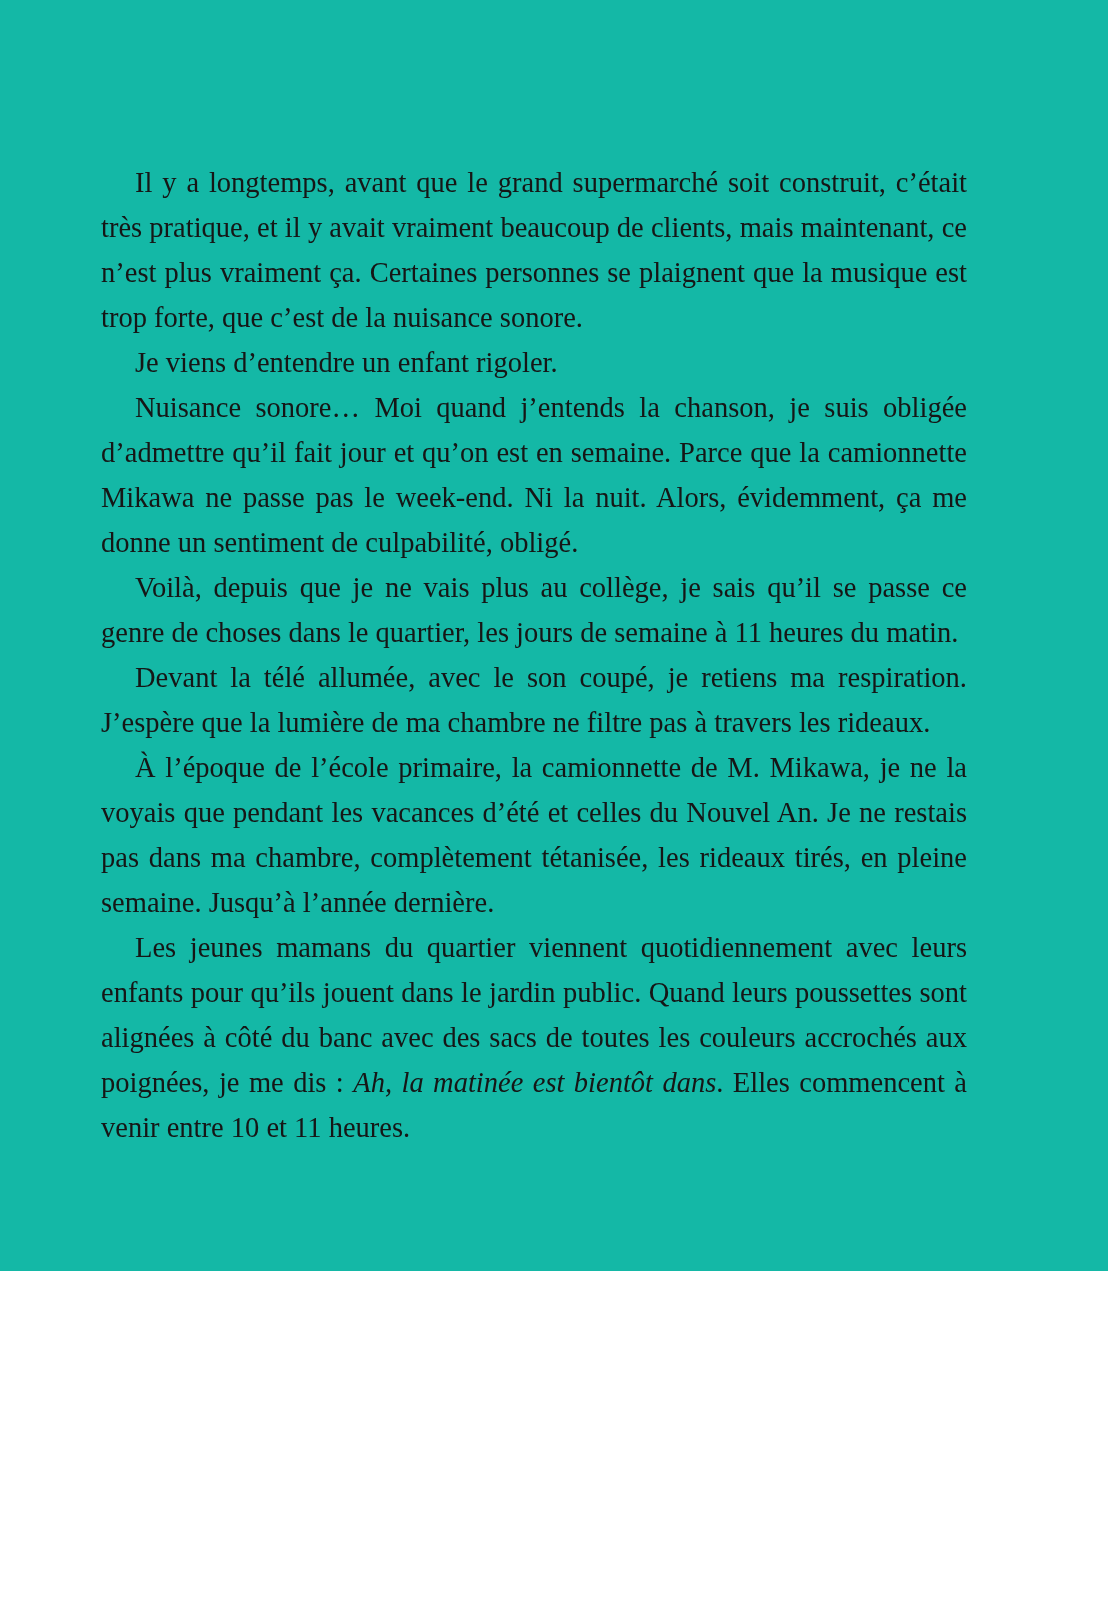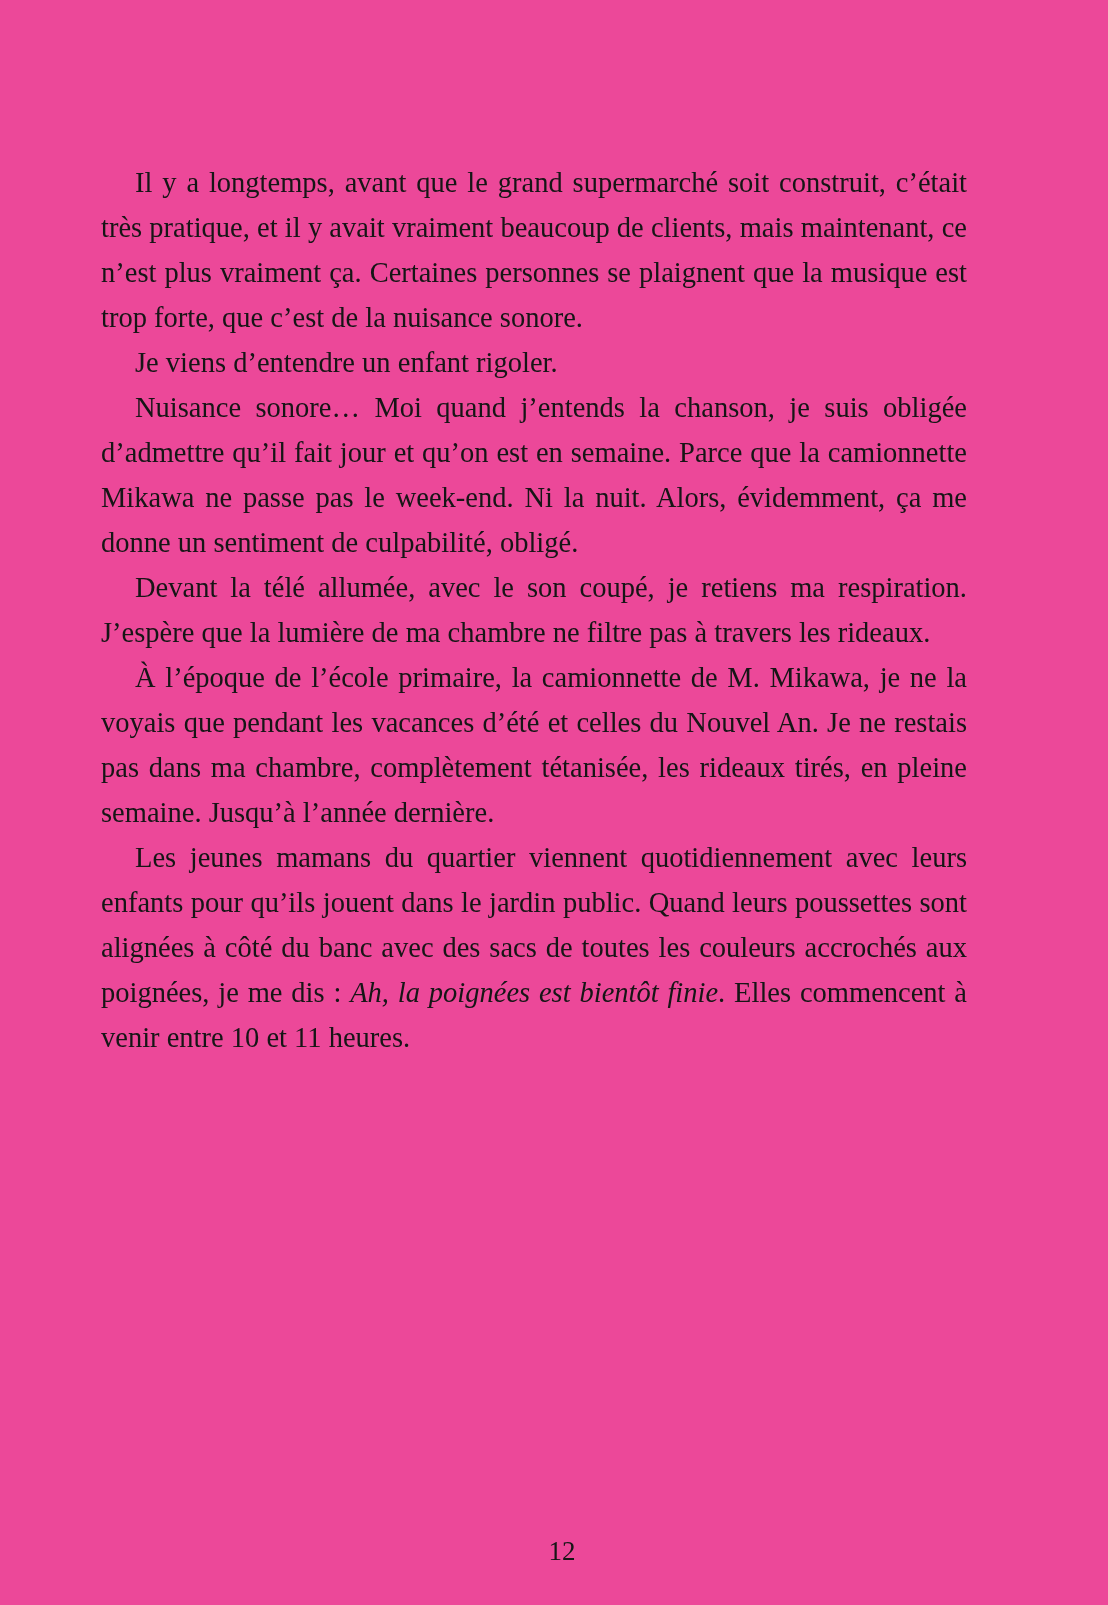--- a/index.html
+++ b/index.html
@@ -3,22 +3,22 @@
 <meta charset="utf-8">
 <style>
   html, body {
     margin: 0;
     padding: 0;
     background: #ffffff;
   }
   .page {
     position: relative;
     width: 1108px;
-    height: 1605px;
-    background: #ec4899;
+    height: 1271px;
+    background: #14b8a6;
     font-family: "Liberation Serif", "DejaVu Serif", serif;
     color: #161616;
     overflow: hidden;
   }
   .text-block {
     position: absolute;
     left: 101px;
     top: 160px;
     width: 866px;
     font-size: 28.5px;
@@ -47,18 +47,19 @@
   }
 </style>
 </head>
 <body>
 
 <main class="page">
   <section class="text-block">
       <p><span>Il y a longtemps, avant que le grand supermarché soit construit, c’était très pratique, et il y avait vraiment beaucoup de clients, mais maintenant, ce n’est plus vraiment ça. Certaines personnes se plaignent que la musique est trop forte, que c’est de la nuisance sonore.</span></p>
       <p><span>Je viens d’entendre un enfant rigoler.</span></p>
       <p><span>Nuisance sonore… Moi quand j’entends la chanson, je suis obligée d’admettre qu’il fait jour et qu’on est en semaine. Parce que la camionnette Mikawa ne passe pas le week-end. Ni la nuit. Alors, évidemment, ça me donne un sentiment de culpabilité, obligé.</span></p>
+      <p><span>Voilà, depuis que je ne vais plus au collège, je sais qu’il se passe ce genre de choses dans le quartier, les jours de semaine à 11 heures du matin.</span></p>
       <p><span>Devant la télé allumée, avec le son coupé, je retiens ma respiration. J’espère que la lumière de ma chambre ne filtre pas à travers les rideaux.</span></p>
       <p><span>À l’époque de l’école primaire, la camionnette de M. Mikawa, je ne la voyais que pendant les vacances d’été et celles du Nouvel An. Je ne restais pas dans ma chambre, complètement tétanisée, les rideaux tirés, en pleine semaine. Jusqu’à l’année dernière.</span></p>
-      <p><span>Les jeunes mamans du quartier viennent quotidiennement avec leurs enfants pour qu’ils jouent dans le jardin public. Quand leurs poussettes sont alignées à côté du banc avec des sacs de toutes les couleurs accrochés aux poignées, je me dis : </span><span class="italic">Ah, la poignées est bientôt finie</span><span>. Elles commencent à venir entre 10 et 11 heures.</span></p>
+      <p><span>Les jeunes mamans du quartier viennent quotidiennement avec leurs enfants pour qu’ils jouent dans le jardin public. Quand leurs poussettes sont alignées à côté du banc avec des sacs de toutes les couleurs accrochés aux poignées, je me dis : </span><span class="italic">Ah, la matinée est bientôt dans</span><span>. Elles commencent à venir entre 10 et 11 heures.</span></p>
     </section>
   <div class="page-number">12</div>
 </main>
 
 </body></html>

